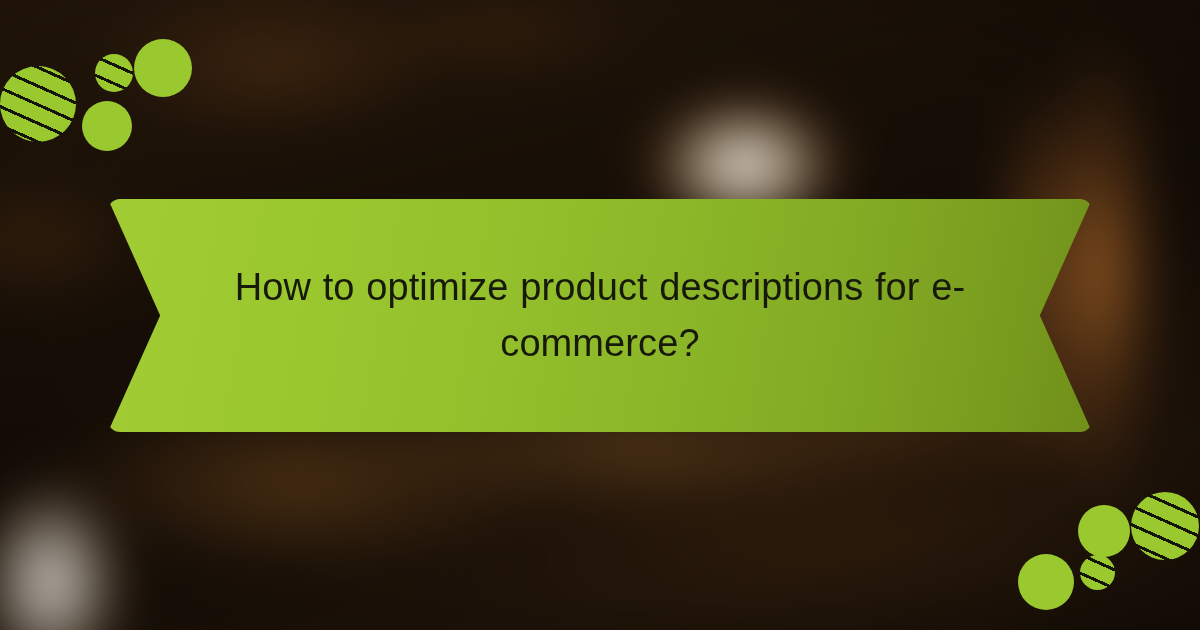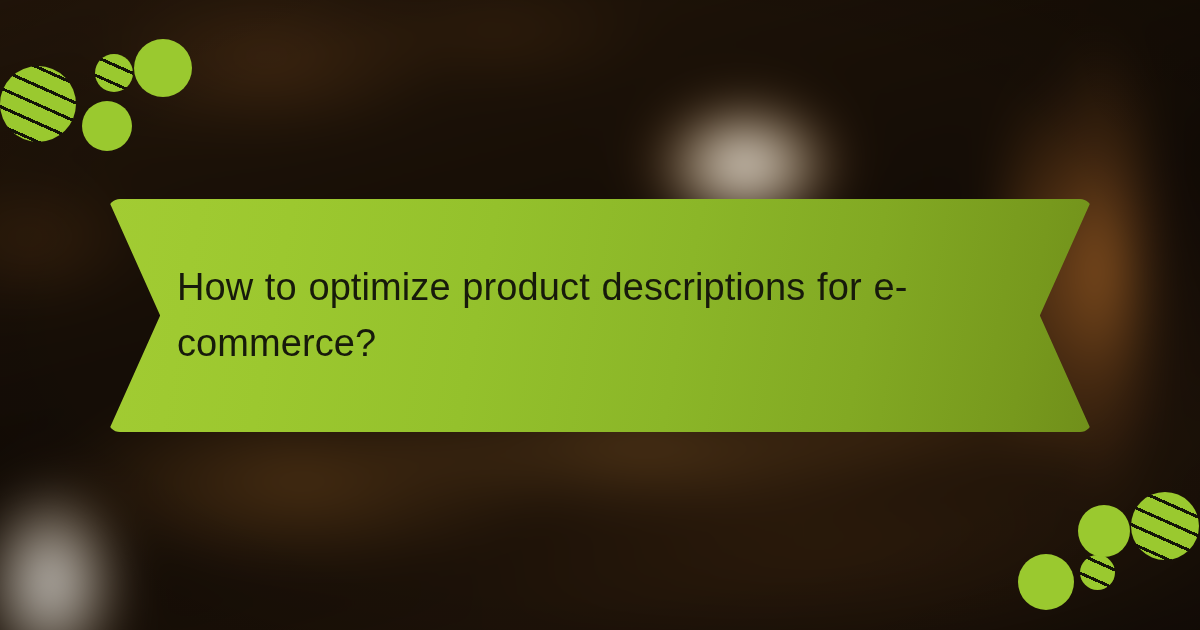--- a/index.html
+++ b/index.html
@@ -59,21 +59,21 @@
     background:linear-gradient(100deg,
       #a2cc33 0%, #9cc82f 18%, #94c12c 38%,
       #8bb628 58%, #82a923 76%, #77991d 92%, #708f1a 100%);
     border-radius:12px;
     -webkit-clip-path:polygon(0% 0%, 100% 0%, 94.7% 50%, 100% 100%, 0% 100%, 5.3% 50%);
     clip-path:polygon(0% 0%, 100% 0%, 94.7% 50%, 100% 100%, 0% 100%, 5.3% 50%);
     display:flex; align-items:center; justify-content:center;
   }
   .banner-inner{
     width:86%;
-    text-align:left;
+    text-align:center;
   }
   .title{
     font-size:38px;
     line-height:1.45;
     font-weight:400;
     color:#171a0b;
     letter-spacing:.1px;
     word-spacing:1px;
   }
 </style>

